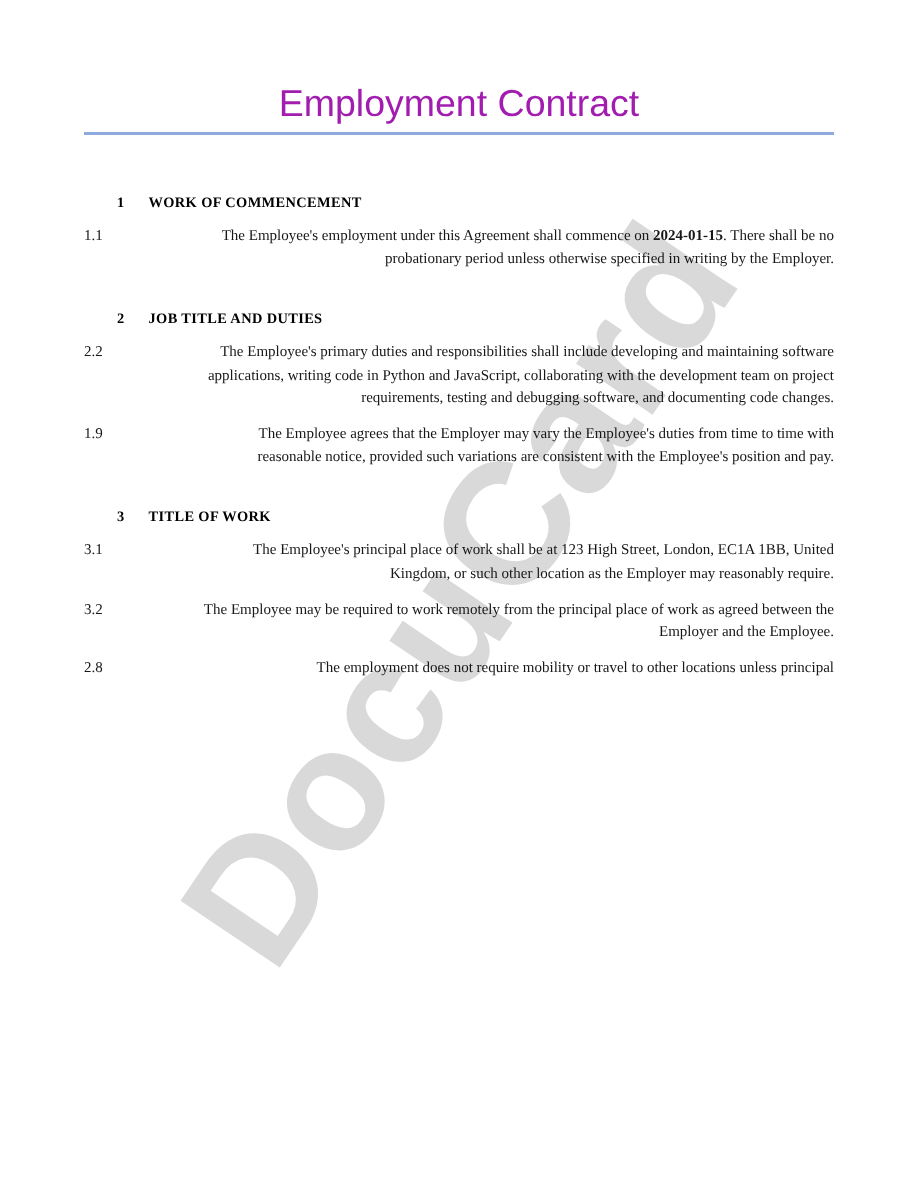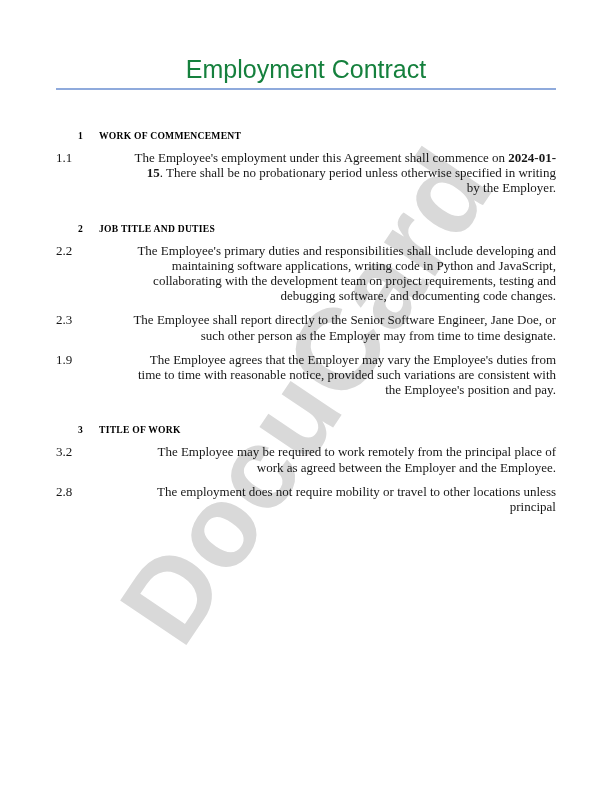--- a/index.html
+++ b/index.html
@@ -59,21 +59,21 @@
   #title-block {
     position: absolute;
     left: 56px;
     top: 54px;
     width: 500px;
   }
   #doc-title {
     font-family: "Liberation Sans", sans-serif;
     font-size: 25px;
     font-weight: 400;
-    color: #15803d;
+    color: #a21caf;
     text-align: center;
     line-height: 30px;
     letter-spacing: 0px;
   }
   #title-rule {
     margin-top: 4px;
     width: 500px;
     height: 2px;
     background: #8faadc;
   }
@@ -109,21 +109,21 @@
     padding-left: 22px;
     box-sizing: content-box;
   }
   .section-heading .sh-text {
     padding-left: 0px;
   }
 
   .clause {
     display: flex;
     align-items: baseline;
-    font-size: 13px;
+    font-size: 10px;
     line-height: 15.2px;
     color: #171717;
     margin-bottom: 9px;
   }
   .clause:last-child {
     margin-bottom: 0;
   }
   .clause .cl-num {
     flex: 0 0 43px;
     width: 43px;
@@ -168,34 +168,34 @@
         <div class="section">
           <div class="section-heading">
             <span class="sh-num">2</span>
             <span class="sh-text">JOB TITLE AND DUTIES</span>
           </div>
           <div class="clause">
             <span class="cl-num">2.2</span>
             <span class="cl-text"><span>The Employee's primary duties and responsibilities shall include developing and maintaining software applications, writing code in Python and JavaScript, collaborating with the development team on project requirements, testing and debugging software, and documenting code changes.</span></span>
           </div>
           <div class="clause">
-            <span class="cl-num">2.3</span>
-            <span class="cl-text"><span>The Employee shall report directly to the Senior Software Engineer, Jane Doe, or such other person as the Employer may from time to time designate.</span></span>
-          </div>
-          <div class="clause">
             <span class="cl-num">1.9</span>
             <span class="cl-text"><span>The Employee agrees that the Employer may vary the Employee's duties from time to time with reasonable notice, provided such variations are consistent with the Employee's position and pay.</span></span>
           </div>
         </div>
         <div class="section">
           <div class="section-heading">
             <span class="sh-num">3</span>
             <span class="sh-text">TITLE OF WORK</span>
           </div>
           <div class="clause">
+            <span class="cl-num">3.1</span>
+            <span class="cl-text"><span>The Employee's principal place of work shall be at 123 High Street, London, EC1A 1BB, United Kingdom, or such other location as the Employer may reasonably require.</span></span>
+          </div>
+          <div class="clause">
             <span class="cl-num">3.2</span>
             <span class="cl-text"><span>The Employee may be required to work remotely from the principal place of work as agreed between the Employer and the Employee.</span></span>
           </div>
           <div class="clause">
             <span class="cl-num">2.8</span>
             <span class="cl-text"><span>The employment does not require mobility or travel to other locations unless principal</span></span>
           </div>
         </div>
       </div>
 

